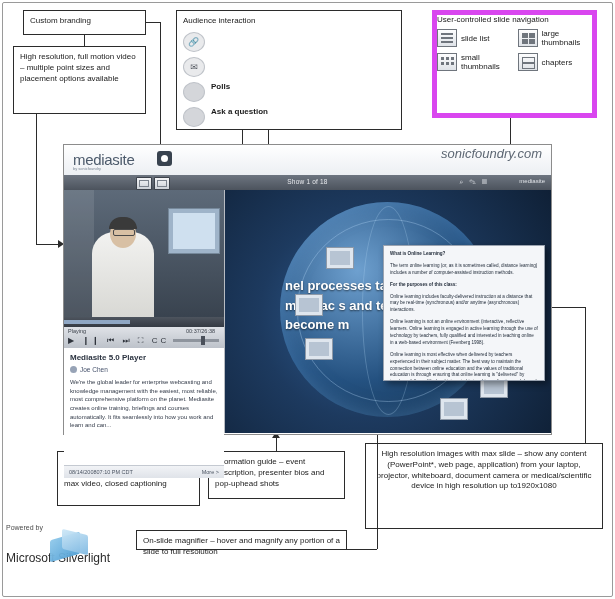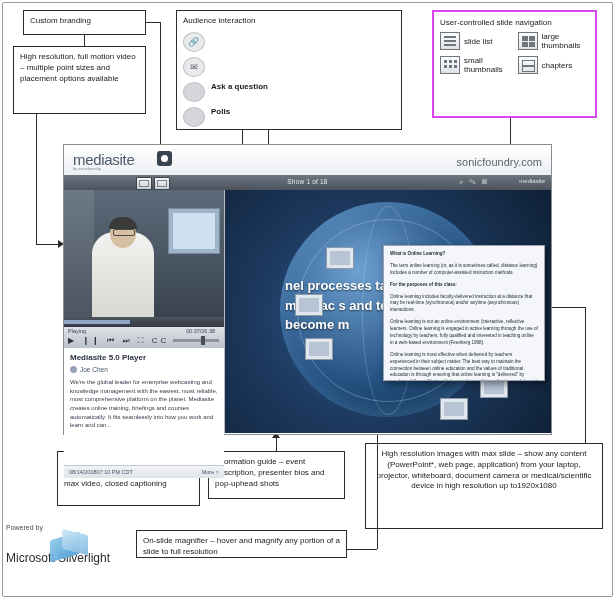--- a/index.html
+++ b/index.html
@@ -50,21 +50,21 @@
   }
   .brand .sub{display:block;font-size:4px;color:#7d8896;letter-spacing:0;margin-top:-2px;}
   .brand-mark{
     position:absolute;left:93px;top:6px;width:15px;height:15px;border-radius:3px;
     background:#39434f;
   }
   .brand-mark:after{
     content:"";position:absolute;left:4px;top:4px;width:7px;height:7px;border-radius:50%;
     background:#fff;
   }
-  .hdr-url{position:absolute;right:9px;top:11px;font-size:11px;color:#5d6773;}
+  .hdr-url{position:absolute;right:9px;top:1px;font-size:13px;color:#5d6773;font-style:italic;}
 
   .toolbar{
     position:absolute;left:0;top:30px;width:100%;height:15px;
     background:linear-gradient(#6d7580,#4c535d);
     border-bottom:1px solid #3a4049;
   }
   .tb-btn{
     position:absolute;top:2px;width:14px;height:11px;border:1px solid #3c424b;
     background:linear-gradient(#f4f5f7,#cdd1d7);border-radius:1px;
   }
@@ -189,21 +189,21 @@
     background:linear-gradient(145deg,#8fc8ea,#4e9ed4);
     transform:skewY(-16deg);border-radius:2px;opacity:.95;
   }
   .sl-logo .b{
     position:absolute;left:12px;top:0;width:26px;height:20px;
     background:linear-gradient(145deg,#cfe8f7,#7fb9e2);
     transform:skewY(14deg);border-radius:2px;opacity:.95;
   }
 
   
-  .navbox{position:absolute;border:2px solid #d946ef;background:#fff;box-sizing:border-box;padding:6px;}
+  .navbox{position:absolute;border:5px solid #d946ef;background:#fff;box-sizing:border-box;}
   .nav-grid{display:grid;grid-template-columns:auto auto;gap:6px 6px;margin-top:5px;}
   .nav-cell{display:flex;align-items:center;gap:4px;}
   .ic-box{width:18px;height:16px;border:1px solid #6f757d;background:linear-gradient(#fdfdfe,#dfe3e8);position:relative;flex:none;}
   .ic-box .l{position:absolute;left:3px;right:3px;height:1.5px;background:#6f757d;}
   .ic-box .l:nth-child(1){top:3px;}
   .ic-box .l:nth-child(2){top:7px;}
   .ic-box .l:nth-child(3){top:11px;}
   .ic-box .sq{position:absolute;background:#6f757d;}
   .ic-box.small .sq{width:3px;height:3px;}
   .ic-box.large .sq{width:6px;height:5px;}
@@ -238,25 +238,25 @@
         <span class="g">🔗</span>
       </div>
   </div>
   <div class="aud-row">
     <div class="aud-ic">
         <span class="g">✉</span>
       </div>
   </div>
   <div class="aud-row">
     <div class="aud-ic plain"></div>
-    <div class="aud-txt"><b>Ask a question</b></div>
+    <div class="aud-txt"><b>Polls</b></div>
   </div>
   <div class="aud-row">
     <div class="aud-ic plain"></div>
-    <div class="aud-txt"><b>Polls</b></div>
+    <div class="aud-txt"><b>Ask a question</b></div>
   </div>
 </div>
 
 <div class="navbox" style="left:432px;top:10px;width:165px;height:108px;">
   <span class="ttl">User-controlled slide navigation</span>
   <div class="nav-grid">
     <div class="nav-cell">
       <div class="ic-box">
           <div class="l"></div>
           <div class="l"></div>
@@ -295,21 +295,21 @@
 </div>
 
 <div class="callout" style="left:57px;top:451px;width:143px;height:55px;">
   <span class="ttl">Video controls</span><span> – play, pause, skip back, variable playback speed*, max video, closed captioning</span>
 </div>
 
 <div class="callout" style="left:208px;top:451px;width:137px;height:48px;">
   <span class="ttl">Information guide</span><span> – event description, presenter bios and pop-uphead shots</span>
 </div>
 
-<div class="callout" style="left:136px;top:530px;width:211px;height:28px;">
+<div class="callout" style="left:136px;top:530px;width:211px;height:20px;">
   <span class="ttl">On-slide magnifier</span><span> – hover and magnify any portion of a slide to full resolution</span>
 </div>
 
 <div class="callout" style="left:365px;top:443px;width:238px;height:86px;text-align:center;">
   <span class="ttl">High resolution images with max slide</span><span> – show any content (PowerPoint*, web page, application) from your laptop, projector, whiteboard, document camera or medical/scientific device in high resolution up to1920x1080</span>
 </div>
 
 <div class="line" style="left:84px;top:35px;width:1px;height:11px;"></div>
 <div class="line" style="left:36px;top:114px;width:1px;height:130px;"></div>
 <div class="line" style="left:36px;top:244px;width:24px;height:1px;"></div>

